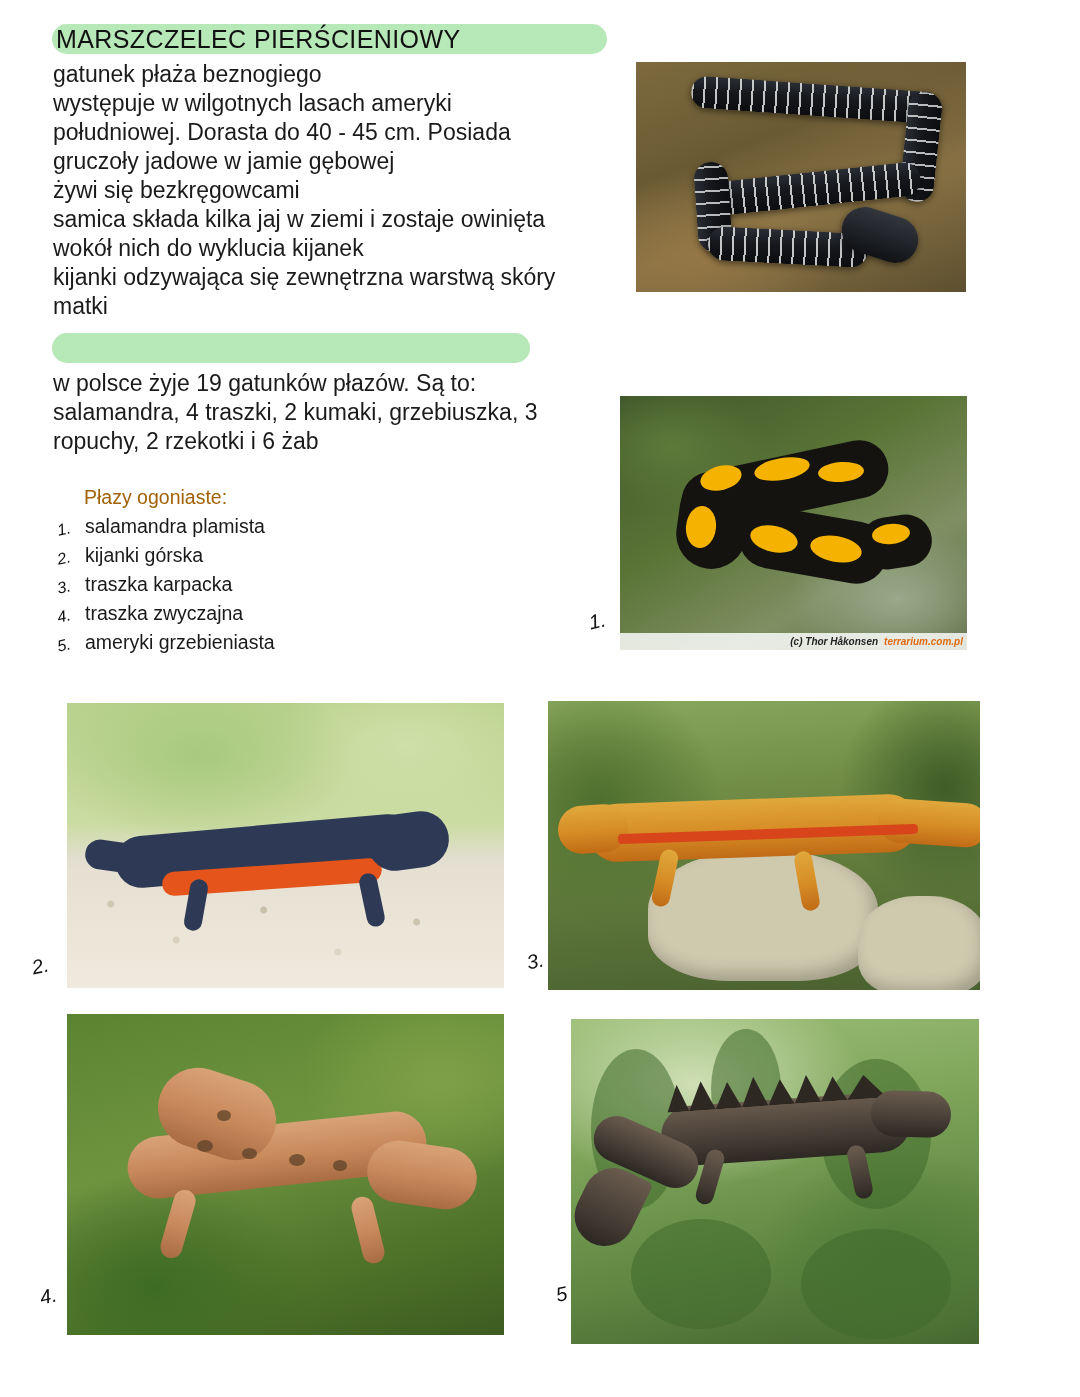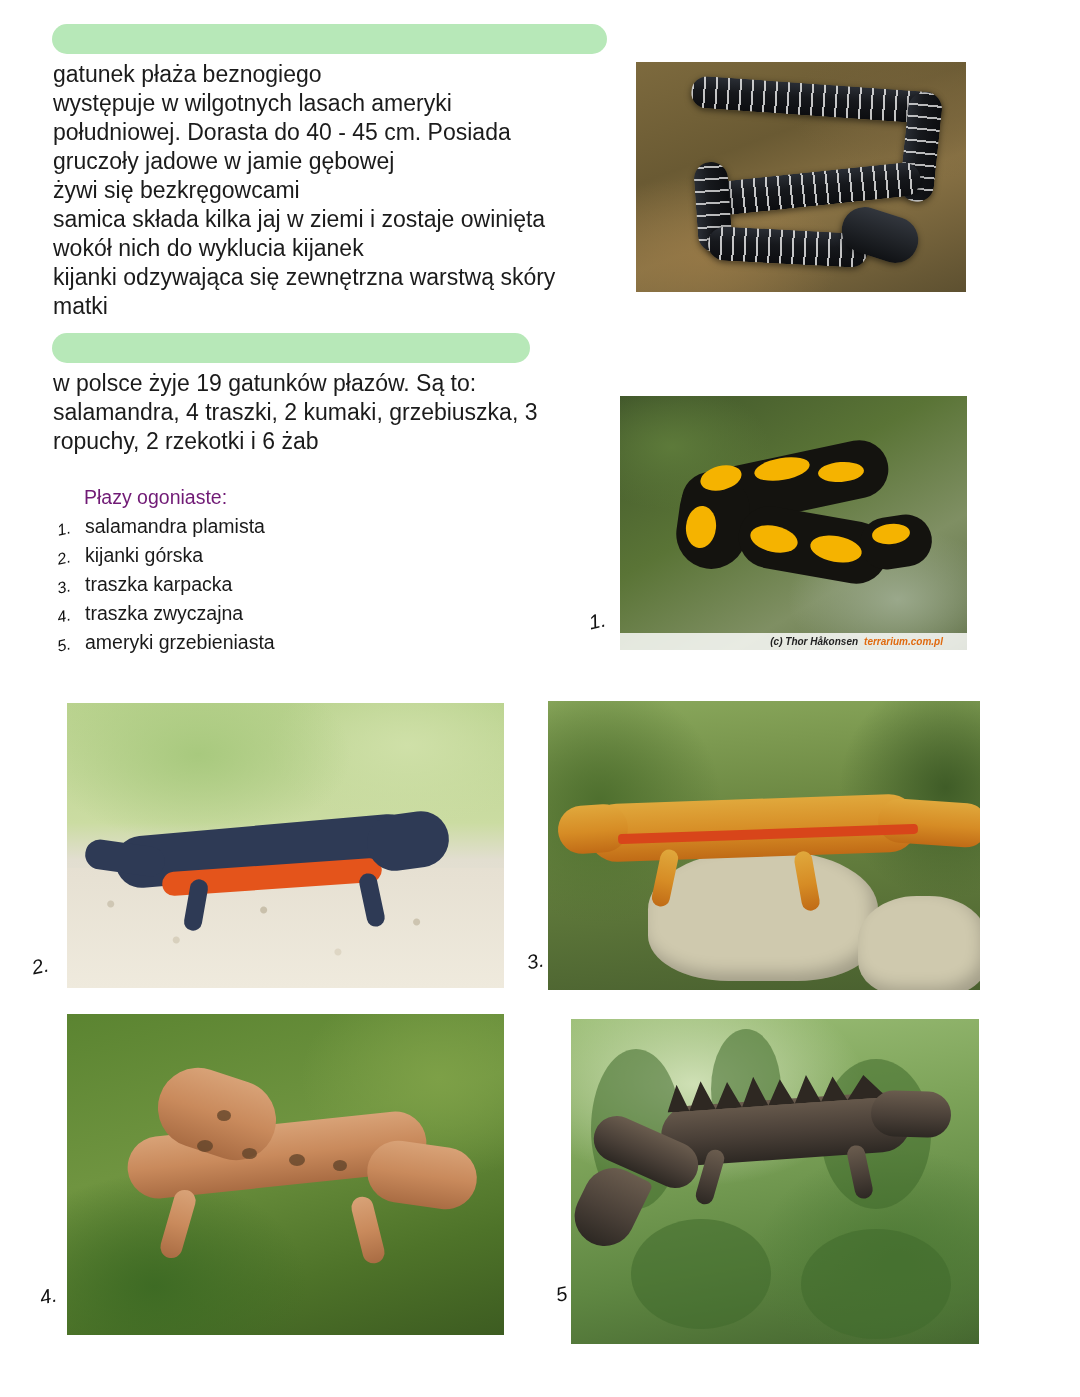--- a/index.html
+++ b/index.html
@@ -47,21 +47,21 @@
     font-size: 23px;
     line-height: 29px;
     color: #1b1b1b;
     white-space: pre-line;
   }
 
   .subhead {
     position: absolute;
     font-size: 19.5px;
     line-height: 29px;
-    color: #701a75;
+    color: #a16207;
   }
 
   
   .num-list {
     position: absolute;
     margin: 0;
     padding: 0;
     list-style: none;
   }
   .num-list li {
@@ -145,21 +145,21 @@
     height: 17px;
     background: rgba(255,255,255,.82);
     font-size: 10px;
     font-style: italic;
     font-weight: bold;
     color: #222;
     display: flex;
     align-items: center;
     justify-content: flex-end;
     gap: 6px;
-    padding-right: 24px;
+    padding-right: 4px;
   }
   .credit-bar .orange { color: #e06a10; }
 
   
   .p2 .inner {
     background:
       radial-gradient(ellipse 50% 45% at 30% 18%, #a8c97e, rgba(0,0,0,0) 70%),
       radial-gradient(ellipse 45% 40% at 78% 15%, #cfe0a8, rgba(0,0,0,0) 70%),
       linear-gradient(180deg, #b9d28e 0%, #cbdca2 42%, #e2ded0 55%, #efeae0 100%);
   }
@@ -212,20 +212,21 @@
     position: absolute;
     background: #2e2822;
     clip-path: polygon(0% 100%, 5% 20%, 10% 100%, 16% 15%, 22% 100%, 28% 22%, 34% 100%, 40% 12%, 46% 100%, 52% 25%, 58% 100%, 64% 18%, 70% 100%, 76% 28%, 82% 100%, 90% 30%, 100% 100%);
   }
 </style>
 </head>
 <body>
 
 <div class="heading-wrap" style="left:52px; top:24px; width:555px; height:30px;">
   <div class="highlight-bar" style="width:555px;"></div>
+  <div class="heading-text">MARSZCZELEC PIERŚCIENIOWY</div>
 </div>
 
 <div class="para" style="left:53px; top:60px; width:570px;">gatunek płaża beznogiego
 występuje w wilgotnych lasach ameryki
 południowej. Dorasta do 40 - 45 cm. Posiada
 gruczoły jadowe w jamie gębowej
 żywi się bezkręgowcami
 samica składa kilka jaj w ziemi i zostaje owinięta
 wokół nich do wyklucia kijanek
 kijanki odzywająca się zewnętrzna warstwą skóry

